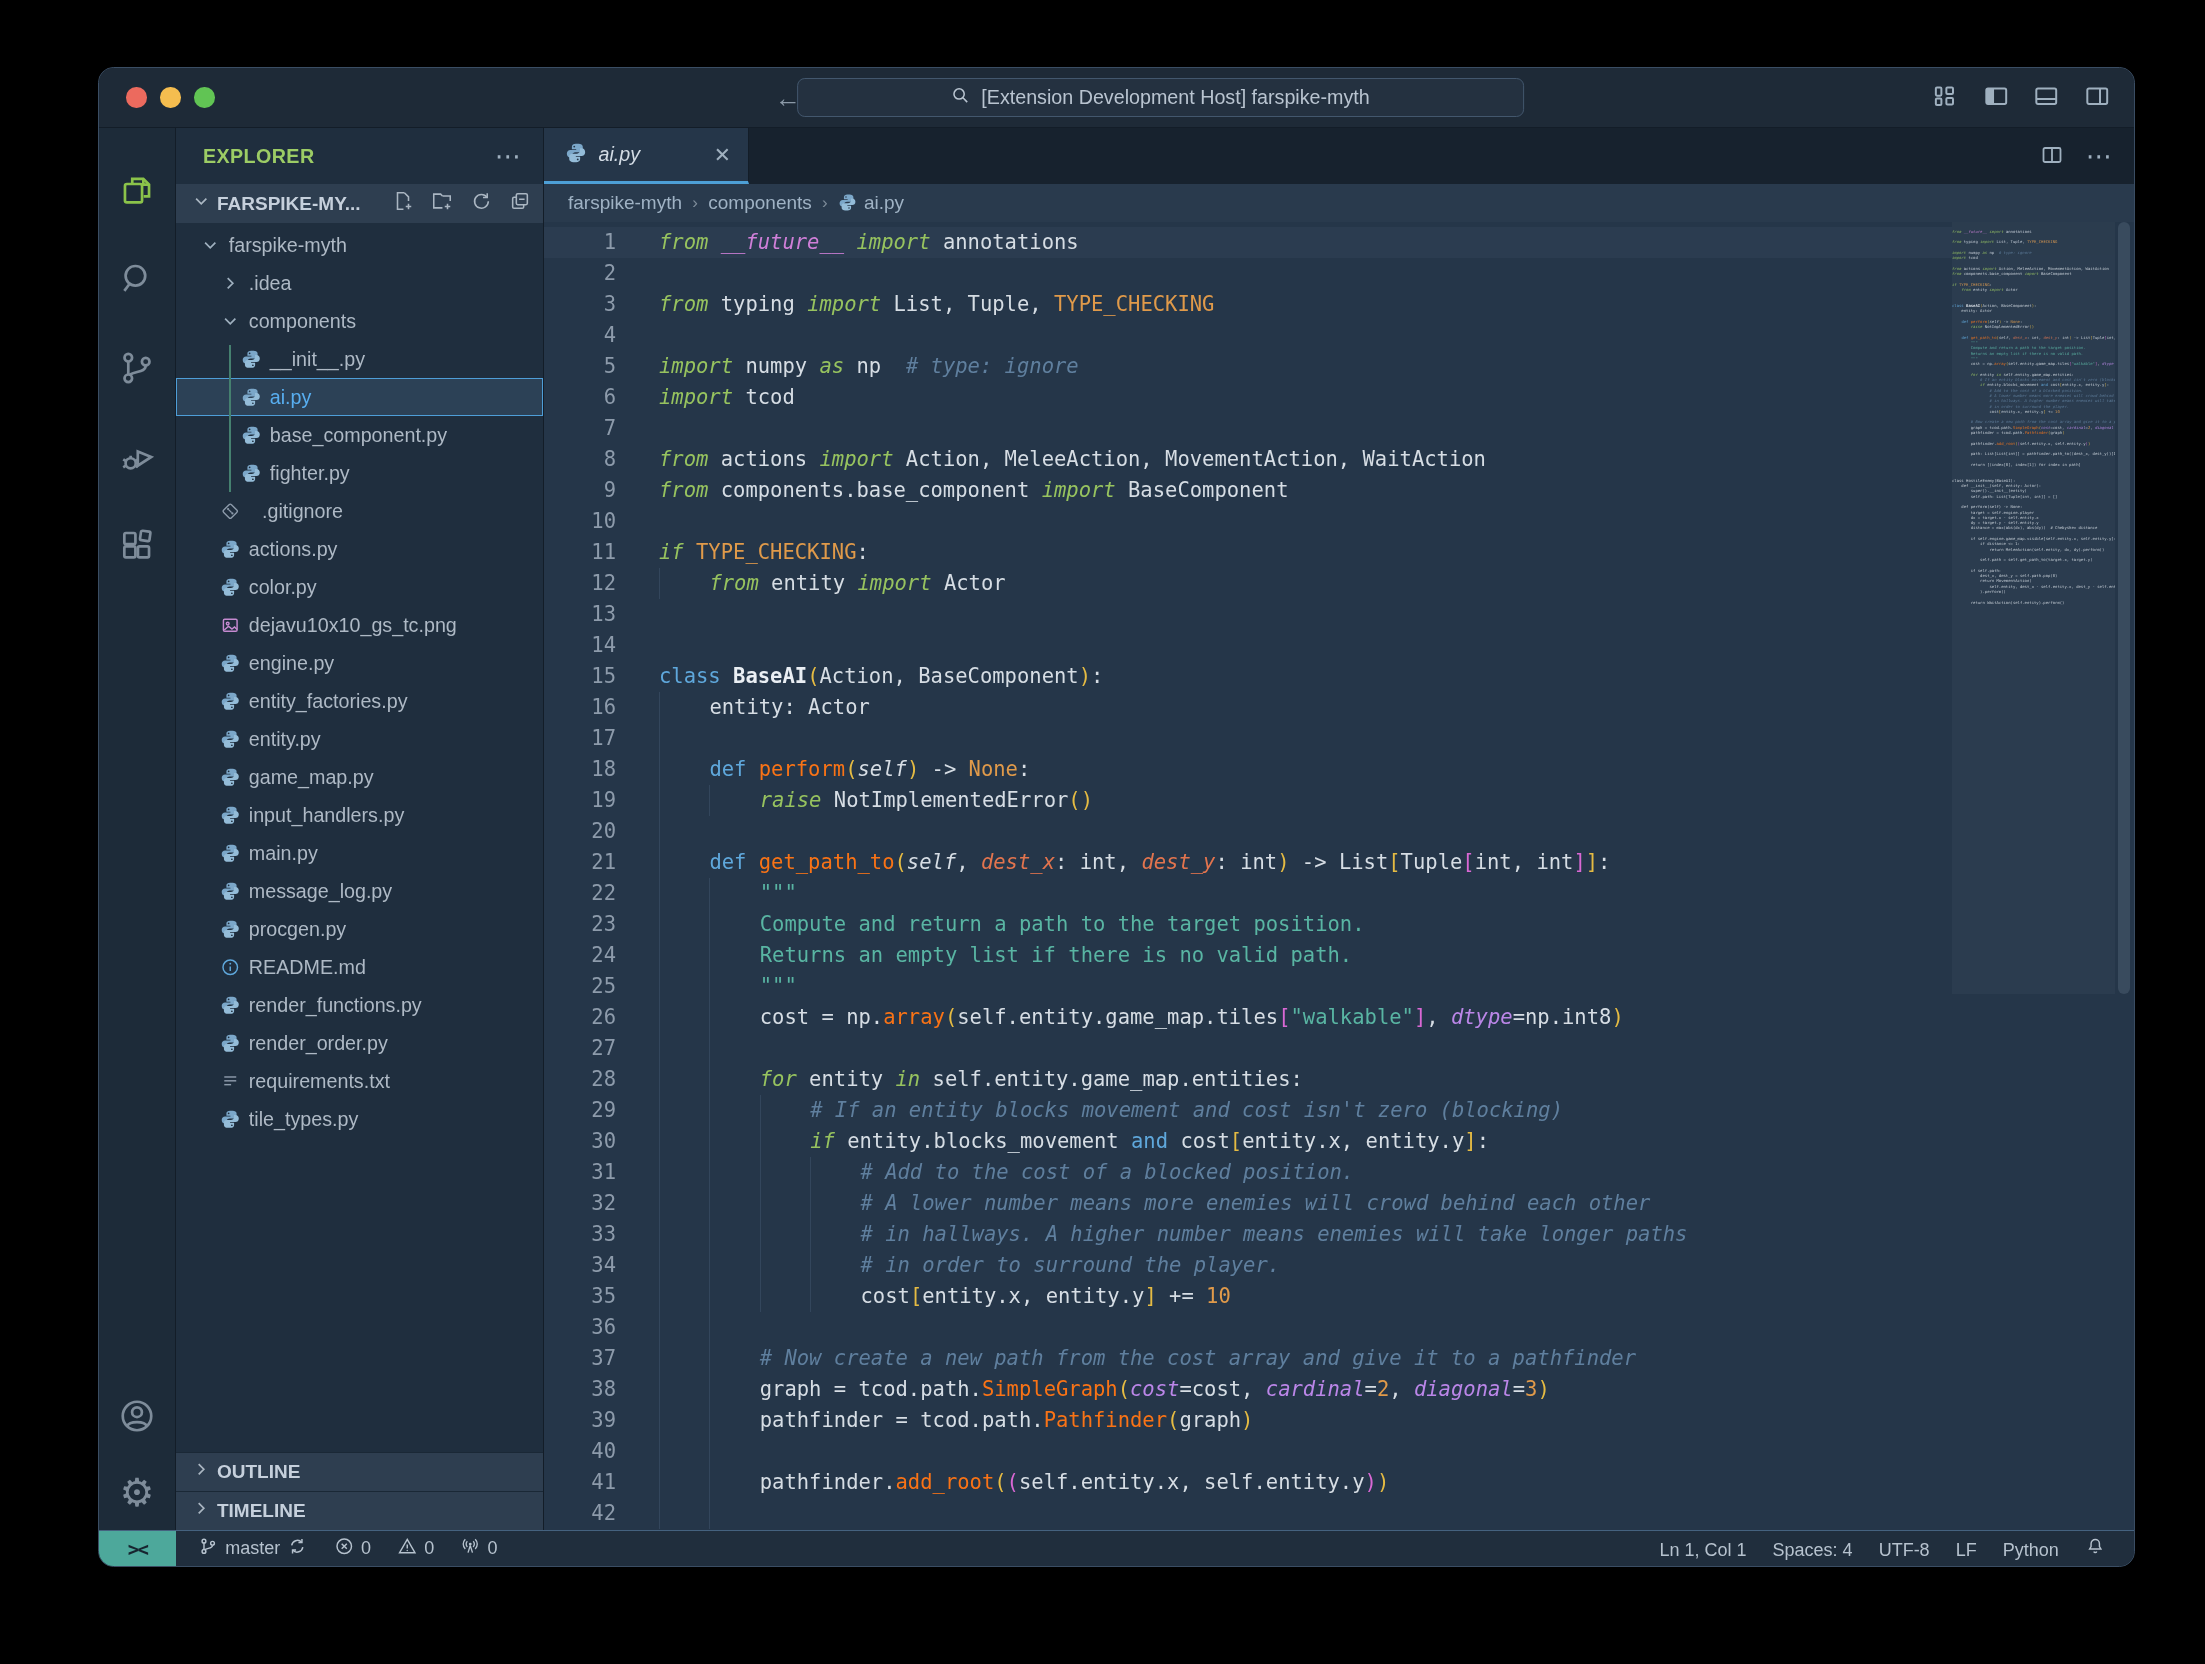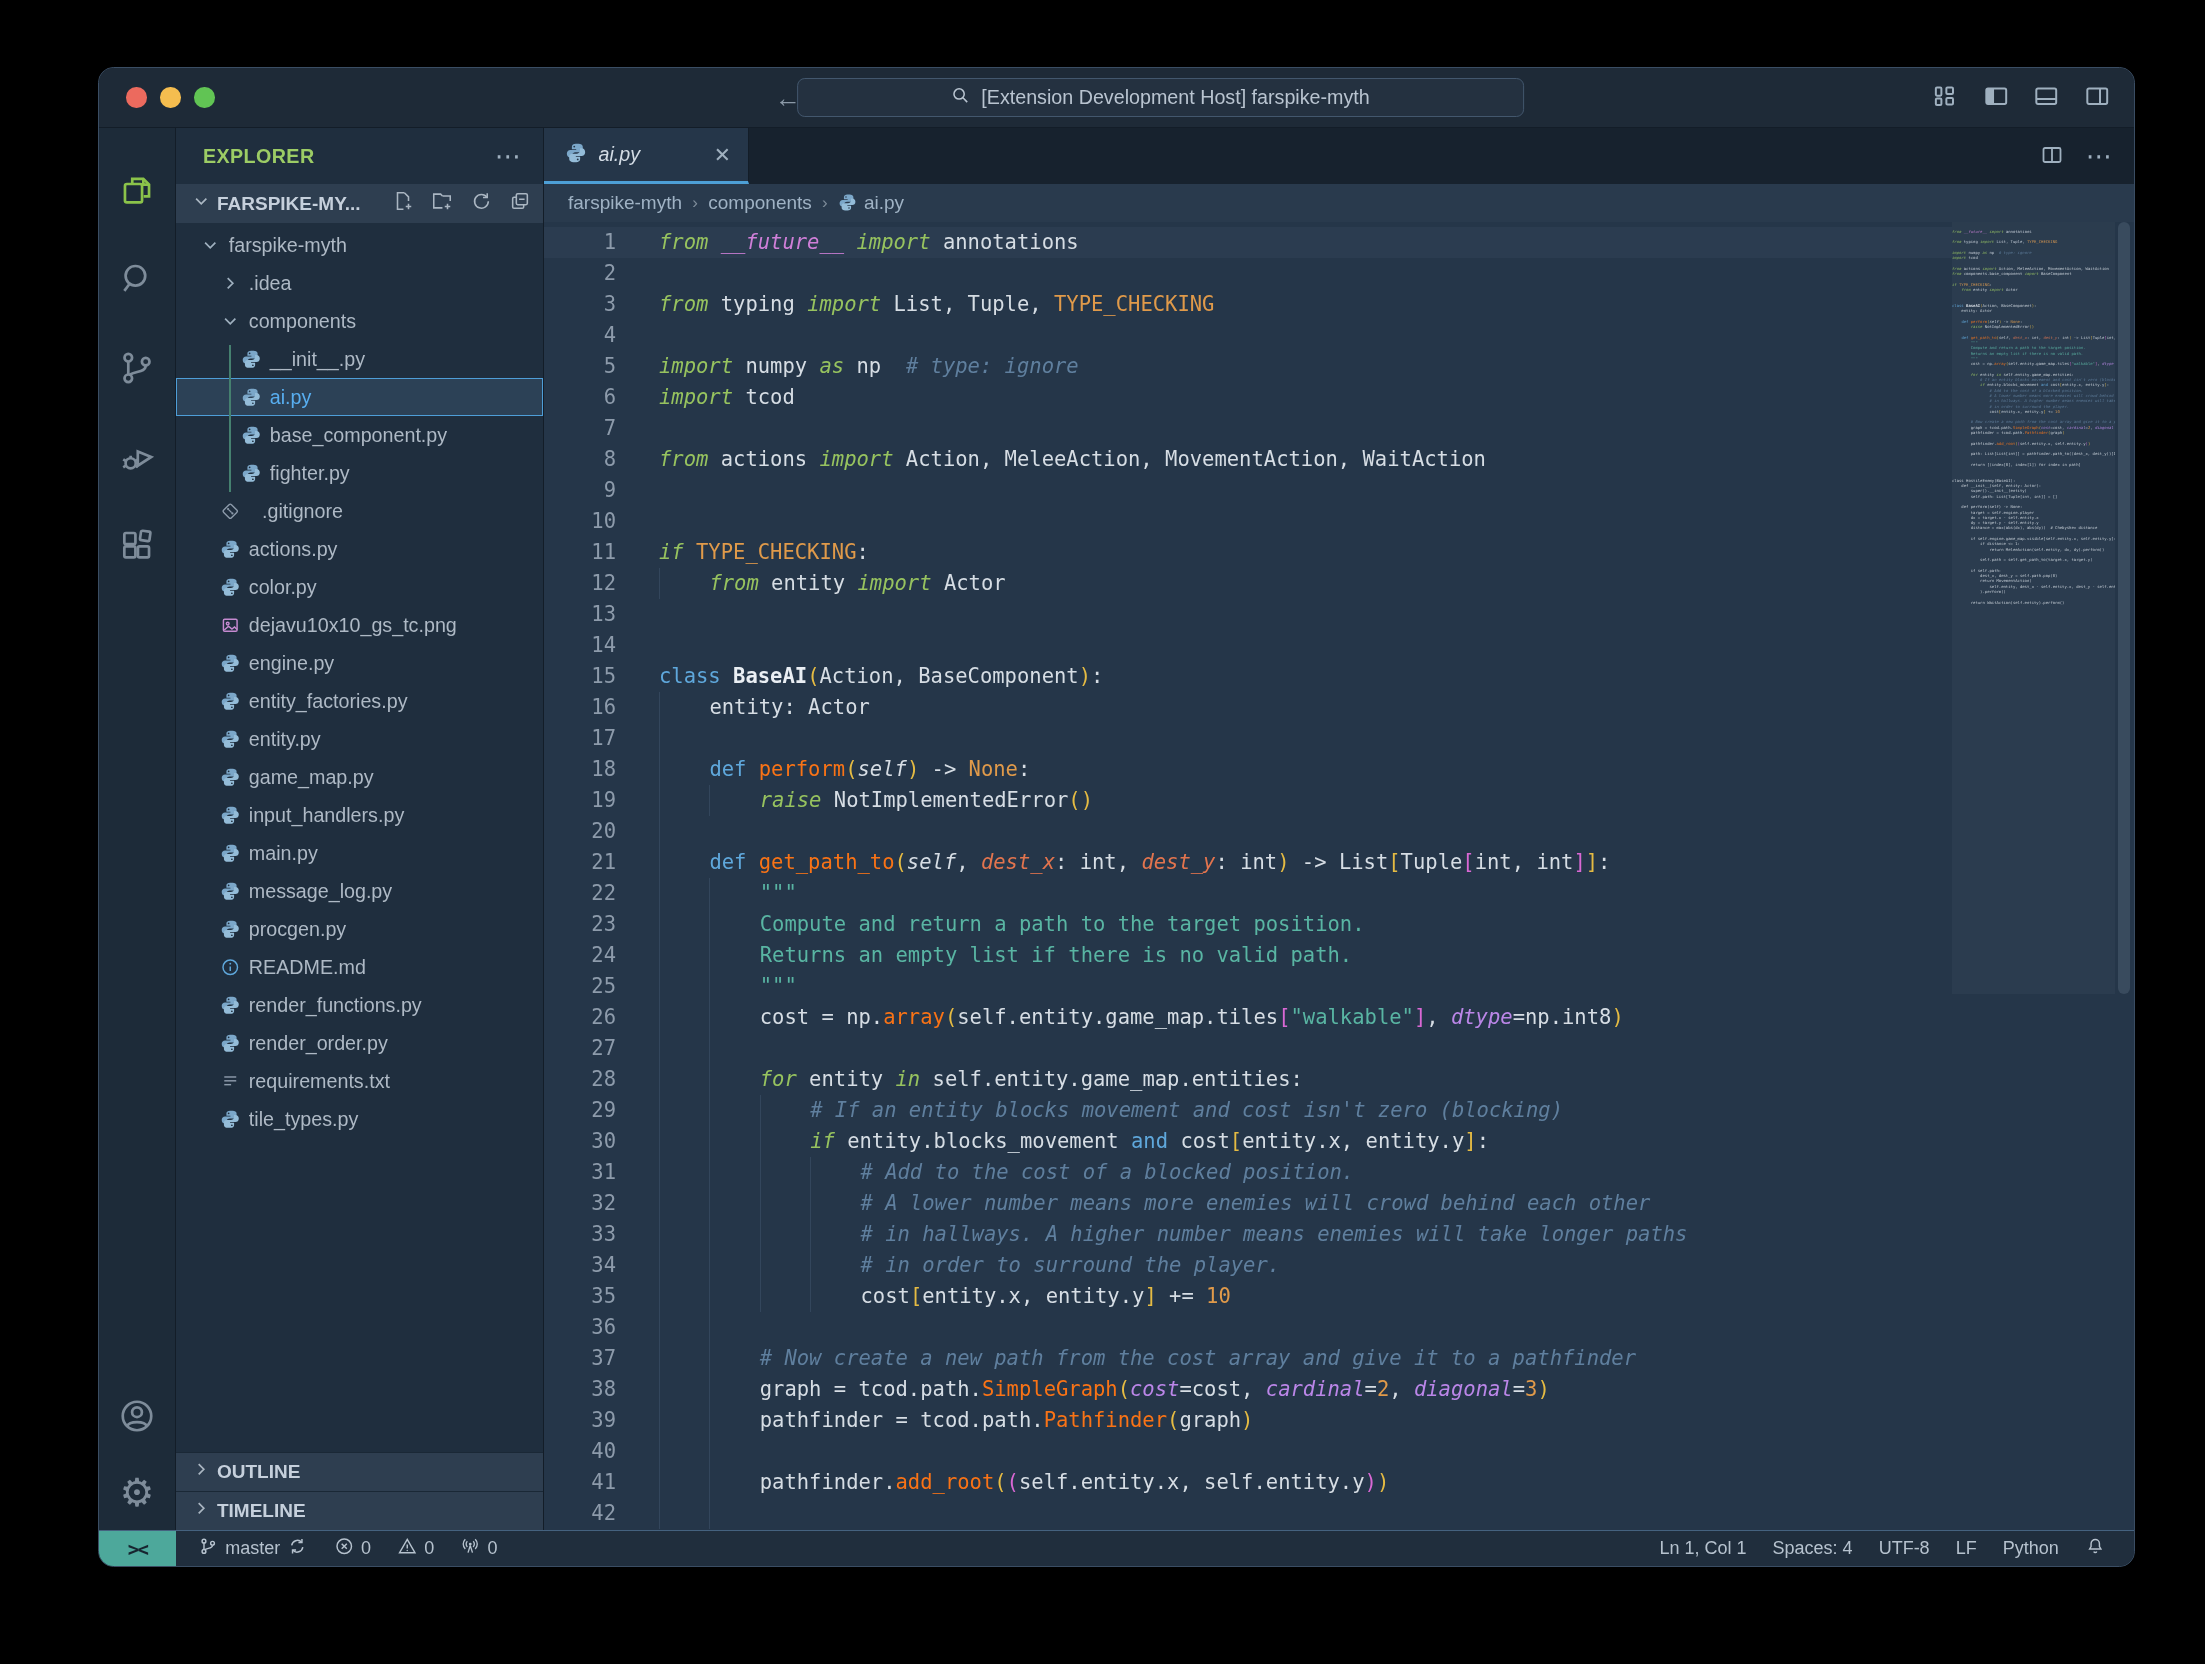--- a/index.html
+++ b/index.html
@@ -123,21 +123,21 @@
   #scrollstrip { width:19px; flex:0 0 19px; position:relative; }
   #scroll-thumb { position:absolute; top:0; left:3.4px; width:12px; height:59%;
                   background:rgba(121,140,160,.25); border-radius:6px; }
 
   
   #statusbar { height:36px; flex:0 0 36px; background:#202e3d; border-top:0.9px solid #45627f;
                display:flex; align-items:center; color:#b6c2ce; font-size:18px; }
   #remote { width:77px; height:100%; background:#4da89b; color:#17242f; display:flex;
             align-items:center; justify-content:center; font-family:"DejaVu Sans Mono",monospace;
             font-weight:bold; font-size:19px; letter-spacing:-1.7px; }
-  .sb-group { display:flex; align-items:center; gap:26px; padding:0 22px; }
+  .sb-group { display:flex; align-items:flex-end; gap:26px; padding:0 22px; }
   .sb-item { display:flex; align-items:center; gap:6.8px; white-space:nowrap; }
   .sb-item svg { width:20.5px; height:20.5px; }
   #sb-right { margin-left:auto; }
 </style>
 </head>
 <body>
 
 <div id="window">
 
   <div id="titlebar">
@@ -540,21 +540,21 @@
       <div id="codewrap">
         <div id="codepane">
             <div class="cline current"><span class="ln">1</span><span class="ctext"><span class="seg-k">from</span><span class="seg-t"> </span><span class="seg-m">__future__</span><span class="seg-t"> </span><span class="seg-k">import</span><span class="seg-t"> annotations</span></span></div>
             <div class="cline"><span class="ln">2</span><span class="ctext"></span></div>
             <div class="cline"><span class="ln">3</span><span class="ctext"><span class="seg-k">from</span><span class="seg-t"> typing </span><span class="seg-k">import</span><span class="seg-t"> List, Tuple, </span><span class="seg-c">TYPE_CHECKING</span></span></div>
             <div class="cline"><span class="ln">4</span><span class="ctext"></span></div>
             <div class="cline"><span class="ln">5</span><span class="ctext"><span class="seg-k">import</span><span class="seg-t"> numpy </span><span class="seg-k">as</span><span class="seg-t"> np  </span><span class="seg-cm"># type: ignore</span></span></div>
             <div class="cline"><span class="ln">6</span><span class="ctext"><span class="seg-k">import</span><span class="seg-t"> tcod</span></span></div>
             <div class="cline"><span class="ln">7</span><span class="ctext"></span></div>
             <div class="cline"><span class="ln">8</span><span class="ctext"><span class="seg-k">from</span><span class="seg-t"> actions </span><span class="seg-k">import</span><span class="seg-t"> Action, MeleeAction, MovementAction, WaitAction</span></span></div>
-            <div class="cline"><span class="ln">9</span></div>
+            <div class="cline"><span class="ln">9</span><span class="ctext"><span class="seg-k">from</span><span class="seg-t"> components.base_component </span><span class="seg-k">import</span><span class="seg-t"> BaseComponent</span></span></div>
             <div class="cline"><span class="ln">10</span><span class="ctext"></span></div>
             <div class="cline"><span class="ln">11</span><span class="ctext"><span class="seg-k">if</span><span class="seg-t"> </span><span class="seg-c">TYPE_CHECKING</span><span class="seg-t">:</span></span></div>
             <div class="cline"><span class="ln">12</span><span class="ctext"><span class="ig">    </span><span class="seg-t"></span><span class="seg-k">from</span><span class="seg-t"> entity </span><span class="seg-k">import</span><span class="seg-t"> Actor</span></span></div>
             <div class="cline"><span class="ln">13</span><span class="ctext"></span></div>
             <div class="cline"><span class="ln">14</span><span class="ctext"></span></div>
             <div class="cline"><span class="ln">15</span><span class="ctext"><span class="seg-b">class</span><span class="seg-t"> </span><span class="seg-cl">BaseAI</span><span class="seg-g1">(</span><span class="seg-t">Action, BaseComponent</span><span class="seg-g1">)</span><span class="seg-t">:</span></span></div>
             <div class="cline"><span class="ln">16</span><span class="ctext"><span class="ig">    </span><span class="seg-t">entity: Actor</span></span></div>
             <div class="cline"><span class="ln">17</span><span class="ctext"><span class="ig">    </span></span></div>
             <div class="cline"><span class="ln">18</span><span class="ctext"><span class="ig">    </span><span class="seg-t"></span><span class="seg-b">def</span><span class="seg-t"> </span><span class="seg-f">perform</span><span class="seg-g1">(</span><span class="seg-sf">self</span><span class="seg-g1">)</span><span class="seg-t"> -&gt; </span><span class="seg-c">None</span><span class="seg-t">:</span></span></div>
             <div class="cline"><span class="ln">19</span><span class="ctext"><span class="ig">    </span><span class="ig">    </span><span class="seg-t"></span><span class="seg-k">raise</span><span class="seg-t"> NotImplementedError</span><span class="seg-g1">()</span></span></div>

